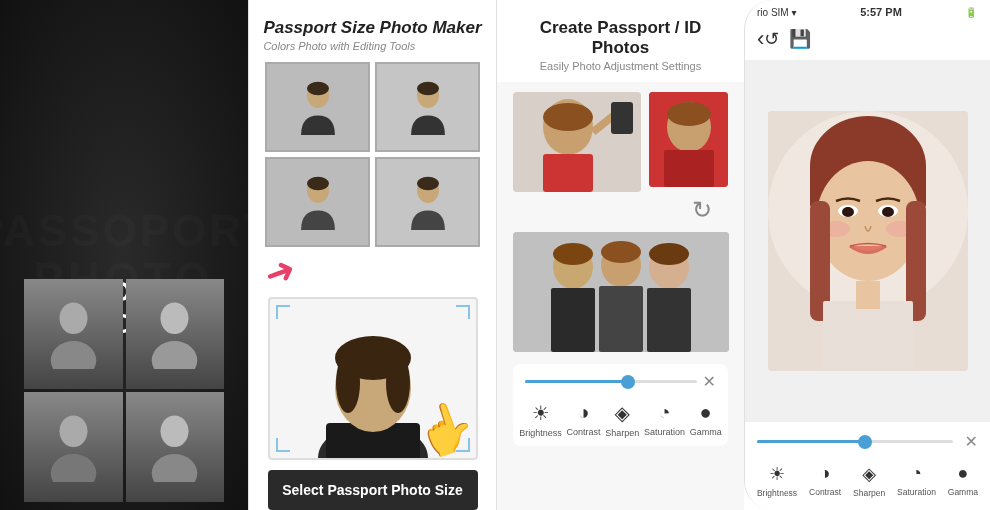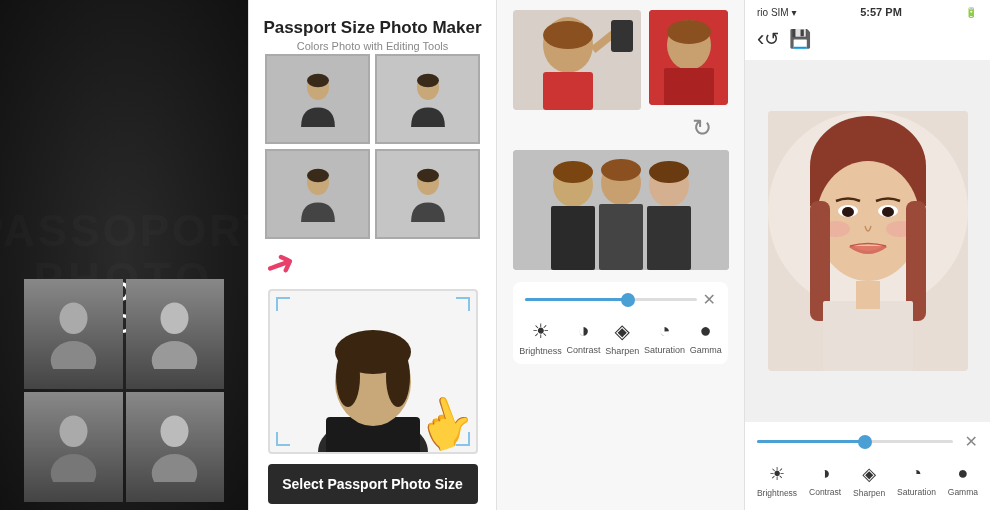--- a/index.html
+++ b/index.html
@@ -71,22 +71,23 @@
       height: 510px;
       background: #fff;
       border-left: 1px solid #e0e0e0;
       display: flex;
       flex-direction: column;
       align-items: center;
       flex-shrink: 0;
       overflow: hidden;
     }
     .panel2-header {
-      padding: 18px 12px 2px;
-      text-align: center;
+      padding: 18px 12px 10px;
+      text-align: left;
+      font-style: italic;
     }
     .panel2-title {
       font-size: 17px;
       font-weight: 700;
       color: #222;
     }
     .panel2-subtitle {
       font-size: 11px;
       color: #888;
       margin-top: 2px;
@@ -268,20 +269,21 @@
     
     .panel4 {
       width: 246px;
       height: 510px;
       background: #fff;
       border-left: 1px solid #e0e0e0;
       display: flex;
       flex-direction: column;
       flex-shrink: 0;
       overflow: hidden;
+      border-radius: 29px;
     }
     .panel4-statusbar {
       display: flex;
       justify-content: space-between;
       align-items: center;
       padding: 6px 12px 4px;
       font-size: 10px;
       color: #333;
     }
     .panel4-statusbar .time { font-weight: 600; font-size: 11px; }
@@ -517,20 +519,24 @@
     <div class="corner-bl"></div>
     <div class="corner-br"></div>
 
     <div style="position:absolute;bottom:0;right:0;font-size:48px;transform:rotate(-20deg) scaleX(-1);opacity:0.9;">👆</div>
   </div>
 
   <div class="panel2-btn">Select Passport Photo Size</div>
 </div>
 
 <div class="panel3">
+  <div class="panel3-header">
+    <div class="panel3-title">Create Passport / ID Photos</div>
+    <div class="panel3-subtitle">Easily Photo Adjustment Settings</div>
+  </div>
 
   <div class="panel3-content">
 
     <div class="selfie-area">
 
       <div class="selfie-photo">
         <svg viewBox="0 0 130 100" width="130" height="100">
 
           <rect width="130" height="100" fill="#d8d0c8"></rect>
 

